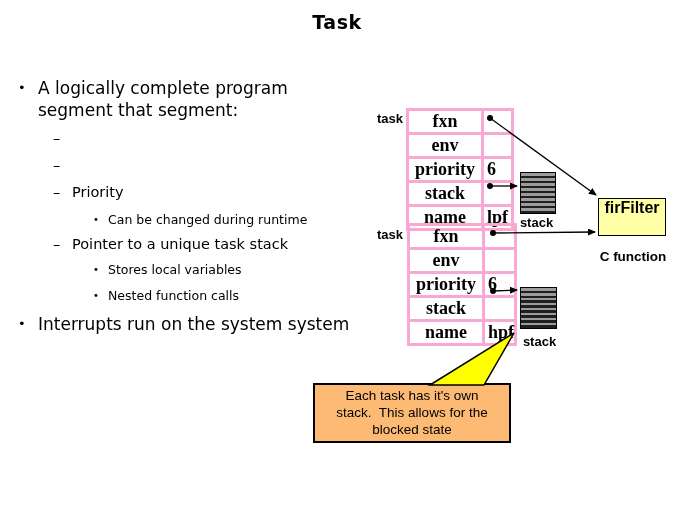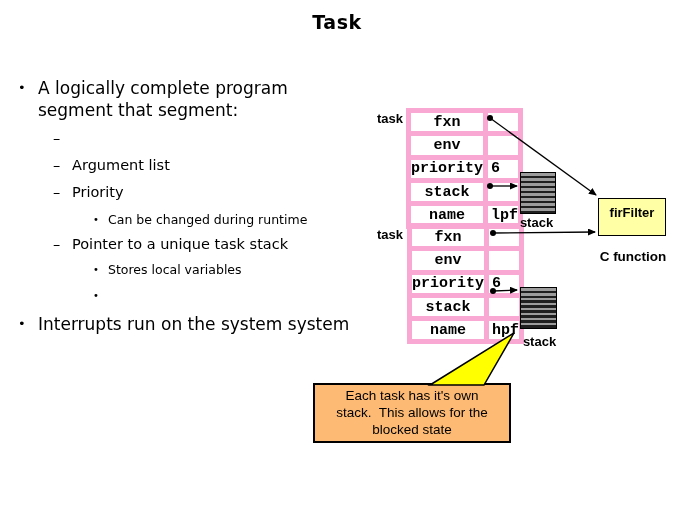--- a/index.html
+++ b/index.html
@@ -20,23 +20,23 @@
   .lvl1 .marker{width:20px;font-size:13px;line-height:22px;}
   .lvl2{font-size:14.5px;line-height:19px;}
   .lvl2 .marker{width:19px;}
   .lvl3{font-size:12.5px;line-height:17px;}
   .lvl3 .marker{width:15px;font-size:10px;line-height:17px;}
   .bullet .txt{white-space:nowrap;}
   .bullet .txt.wrap{white-space:normal;width:278px;}
   
   .tcb{border-collapse:collapse;}
   .tcb td{
-    border:5px solid #f9a8d4;height:18.3px;padding:0;
-    font-family:Liberation Mono, monospace;
-    font-weight:bold;font-size:15px;text-align:center;
+    border:3px solid #f9a8d4;height:18.3px;padding:0;
+    font-family:Liberation Serif, serif;
+    font-weight:bold;font-size:18px;text-align:center;
   }
   .tcb td.lab{width:72px;}
   .tcb td.val{width:24px;text-align:left;padding-left:3px;}
   .side-label{
     font-family:"Liberation Sans",sans-serif;font-weight:bold;
     font-size:13px;text-align:right;
   }
   .under-label{
     font-family:"Liberation Sans",sans-serif;font-weight:bold;
     font-size:13px;text-align:center;
@@ -44,21 +44,21 @@
   
   .stack-icon{
     border:1px solid #000;
     background:repeating-linear-gradient(
       to bottom,#9c9c9c 0px,#9c9c9c 2.5px,#1f1f1f 2.5px,#1f1f1f 5px);
   }
   
   .fir-box{
     width:68px;height:38px;background:#ffffa6;border:1px solid #000;
     text-align:center;font-family:"Liberation Sans",sans-serif;
-    font-weight:bold;font-size:13px;padding-top:6px;box-sizing:border-box;
+    font-weight:bold;font-size:16px;box-sizing:border-box;
   }
   .cfun{
     font-family:"Liberation Sans",sans-serif;font-weight:bold;
     font-size:13.5px;text-align:center;
   }
   
   .callout{
     width:194px;height:54px;background:#fdba74;border:2px solid #000;
     text-align:center;font-family:"Liberation Sans",sans-serif;
     font-size:13.5px;line-height:17px;padding-top:2px;
@@ -73,40 +73,40 @@
 
 <div class="abs bullet lvl1" style="top:77px;left:18px;">
   <span class="marker">•</span>
   <span class="txt wrap">A logically complete program segment that segment:</span>
 </div>
 <div class="abs bullet lvl2" style="top:129px;left:53px;">
   <span class="marker">–</span>
 </div>
 <div class="abs bullet lvl2" style="top:156px;left:53px;">
   <span class="marker">–</span>
-  <span class="txt">Argument list</span>
 </div>
 <div class="abs bullet lvl2" style="top:183px;left:53px;">
   <span class="marker">–</span>
   <span class="txt">Priority</span>
 </div>
 <div class="abs bullet lvl3" style="top:211px;left:93px;">
   <span class="marker">•</span>
   <span class="txt">Can be changed during  runtime</span>
 </div>
 <div class="abs bullet lvl2" style="top:235px;left:53px;">
   <span class="marker">–</span>
   <span class="txt">Pointer to a unique task stack</span>
 </div>
 <div class="abs bullet lvl3" style="top:261px;left:93px;">
   <span class="marker">•</span>
   <span class="txt">Stores local variables</span>
 </div>
 <div class="abs bullet lvl3" style="top:287px;left:93px;">
   <span class="marker">•</span>
+  <span class="txt">Nested function calls</span>
 </div>
 <div class="abs bullet lvl1" style="top:313px;left:18px;">
   <span class="marker">•</span>
   <span class="txt">Interrupts run on the system system</span>
 </div>
 
 <div class="abs side-label" style="top:111px;left:368px;width:35px;">task</div>
 <table class="abs tcb" style="top:108px;left:406px;">
   <tbody>
       <tr>

